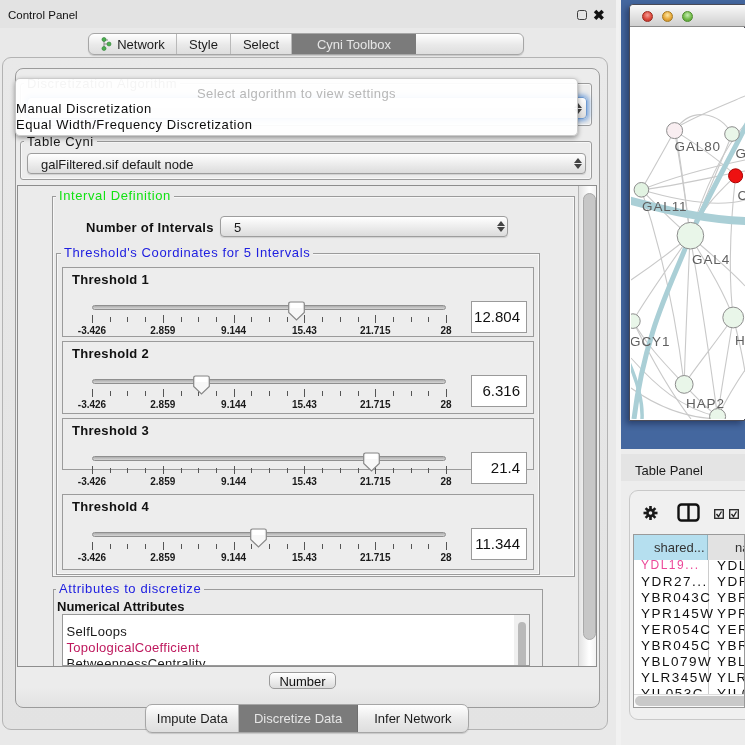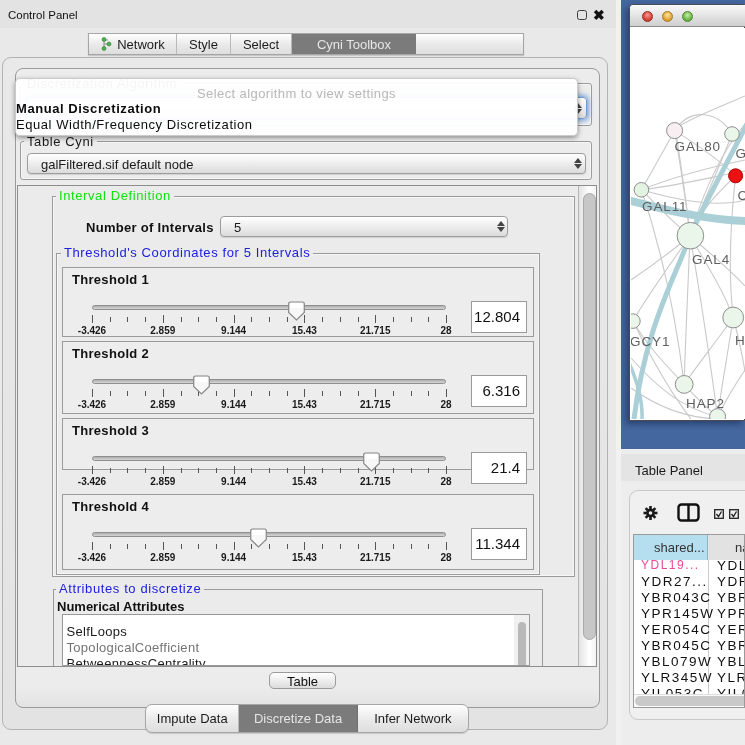--- a/index.html
+++ b/index.html
@@ -13,21 +13,21 @@
 .stepper i{display:block;width:0;height:0;border-left:4px solid transparent;border-right:4px solid transparent}
 .stepper .up{border-bottom:5px solid #444}
 .stepper .dn{border-top:5px solid #444}
 .thbox{position:absolute;left:62px;width:472px;border:1px solid #9b9b9b;background:#ededed}
 .thlab{position:absolute;left:9px;top:4px;font-size:13px;font-weight:bold;letter-spacing:.3px;color:#111}
 .track{position:absolute;left:29px;width:354px;height:5px;border-radius:3px;border:1px solid #8f8f8f;background:linear-gradient(#adadad,#d6d6d6)}
 .vfield{position:absolute;left:408px;top:33px;width:56px;height:32px;border:1px solid #9a9a9a;background:#fff;font-size:15px;color:#111;text-align:right;padding-right:6px;line-height:30px}
 .tick{position:absolute;width:1px;background:#555}
 .tlab{position:absolute;font-size:10px;font-weight:bold;color:#1a1a1a;transform:translateX(-50%);white-space:nowrap}
 .thumb{position:absolute;width:17px;height:20px}
-.seg{display:flex;position:absolute;border:1px solid #a6a6a6;border-radius:0;overflow:hidden;background:linear-gradient(#ffffff,#e9e9e9 55%,#dedede);box-shadow:0 1px 1px rgba(0,0,0,.15)}
+.seg{display:flex;position:absolute;border:1px solid #a6a6a6;border-radius:6px;overflow:hidden;background:linear-gradient(#ffffff,#e9e9e9 55%,#dedede);box-shadow:0 1px 1px rgba(0,0,0,.15)}
 .seg div{font-size:13px;color:#1c1c1c;display:flex;align-items:center;justify-content:center;border-right:1px solid #b9b9b9}
 .seg div:last-child{border-right:none}
 .seg .on{background:#7b7b7b;color:#e6e6e6;border-right-color:#6f6f6f}
 </style></head>
 <body>
 
 <div class="abs" style="left:0;top:0;width:616px;height:745px;background:#e9e9e9"></div>
 <div class="abs" style="left:0;top:0;width:616px;height:28px;background:#e3e3e3"></div>
 <div class="abs" style="left:8px;top:9px;font-size:11.5px;color:#111">Control Panel</div>
 <div class="abs" style="left:577px;top:10px;width:10px;height:10px;border:1.6px solid #3c3c3c;border-radius:2.5px"></div>
@@ -232,29 +232,29 @@
       </svg>
       <div class="vfield">11.344</div>
     </div>
   </div>
 
 <div class="abs" style="left:53px;top:589px;width:490px;height:78px;border:1px solid #9b9b9b;border-bottom:none"></div>
 <div class="gtitle" style="left:56px;top:582px;color:#2020e0;background:#ebebeb">Attributes to discretize</div>
 <div class="abs" style="left:57px;top:599px;font-size:13px;font-weight:bold;color:#111">Numerical Attributes</div>
 <div class="abs" style="left:62px;top:614px;width:468px;height:52px;border:1px solid #999;background:#fff;overflow:hidden">
   <div style="position:absolute;left:3.5px;top:9px;font-size:13px;letter-spacing:.3px;color:#1a1a1a">SelfLoops</div>
-  <div style="position:absolute;left:3.5px;top:25px;font-size:13px;letter-spacing:.3px;color:#737373">TopologicalCoefficient</div>
+  <div style="position:absolute;left:3.5px;top:25px;font-size:13px;letter-spacing:.3px;color:#be185d">TopologicalCoefficient</div>
   <div style="position:absolute;left:3.5px;top:41px;font-size:13px;letter-spacing:.3px;color:#1a1a1a">BetweennessCentrality</div>
   <div style="position:absolute;right:0;top:0;width:15px;height:52px;background:#f0f0f0"></div>
   <div style="position:absolute;right:3.5px;top:7px;width:8px;height:60px;background:#b9b9b9;border-radius:4px"></div>
 </div>
 
 <div class="abs" style="left:18px;top:666px;width:559px;height:1px;background:#8d8d8d"></div>
 
-<div class="abs" style="left:269px;top:672px;width:67px;height:17px;border:1px solid #9b9b9b;border-radius:5px;background:linear-gradient(#ffffff,#eee 50%,#dcdcdc);font-size:13px;color:#111;text-align:center;line-height:17px">Table</div>
+<div class="abs" style="left:269px;top:672px;width:67px;height:17px;border:1px solid #9b9b9b;border-radius:5px;background:linear-gradient(#ffffff,#eee 50%,#dcdcdc);font-size:13px;color:#111;text-align:center;line-height:17px">Number</div>
 
 <div class="seg" style="left:145px;top:704px;width:324px;height:29px;border-radius:7px">
   <div style="width:94px">Impute Data</div>
   <div class="on" style="width:119px">Discretize Data</div>
   <div style="width:111px">Infer Network</div>
 </div>
 
 <div class="abs" style="left:616px;top:0;width:5px;height:745px;background:#f1f1f1"></div>
 
 <div class="abs" style="left:621px;top:0;width:124px;height:449px;background:#44679f"></div>
@@ -383,14 +383,14 @@
       <div style="position:absolute;left:83px;top:134.5px;font-size:13.5px;letter-spacing:1.5px;color:#111;white-space:nowrap">YLR345W</div>
       <div style="position:absolute;left:7px;top:150.5px;font-size:13.5px;letter-spacing:1.5px;color:#111;white-space:nowrap">YIL053C</div>
       <div style="position:absolute;left:83px;top:150.5px;font-size:13.5px;letter-spacing:1.5px;color:#111;white-space:nowrap">YIL052C</div>
     </div>
   <div style="position:absolute;left:0;top:159px;width:112px;height:14px;background:#fafafa;border-top:1px solid #ddd"></div>
   <div style="position:absolute;left:1px;top:161px;width:130px;height:10px;background:#c9c9c9;border-radius:5px"></div>
 </div>
 
 <div class="abs" style="left:15px;top:77.5px;width:563px;height:58px;background:rgba(255,255,255,.95);border:1px solid rgba(160,160,160,.55);border-radius:5px;box-shadow:0 2px 5px rgba(0,0,0,.4);z-index:50"></div>
 <div class="abs" style="left:15px;top:85.5px;width:563px;text-align:center;font-size:13px;letter-spacing:.4px;color:#b7b7b7;z-index:51">Select algorithm to view settings</div>
-<div class="abs" style="left:16px;top:101px;font-size:13px;font-weight:bold;letter-spacing:.55px;color:#0c0c0c;z-index:51">Manual Discretization</div>
+<div class="abs" style="left:16px;top:101px;font-size:13px;font-weight:normal;letter-spacing:.55px;color:#0c0c0c;z-index:51">Manual Discretization</div>
 <div class="abs" style="left:16px;top:116.5px;font-size:13px;letter-spacing:.55px;color:#0c0c0c;z-index:51">Equal Width/Frequency Discretization</div>
 
 </body></html>

